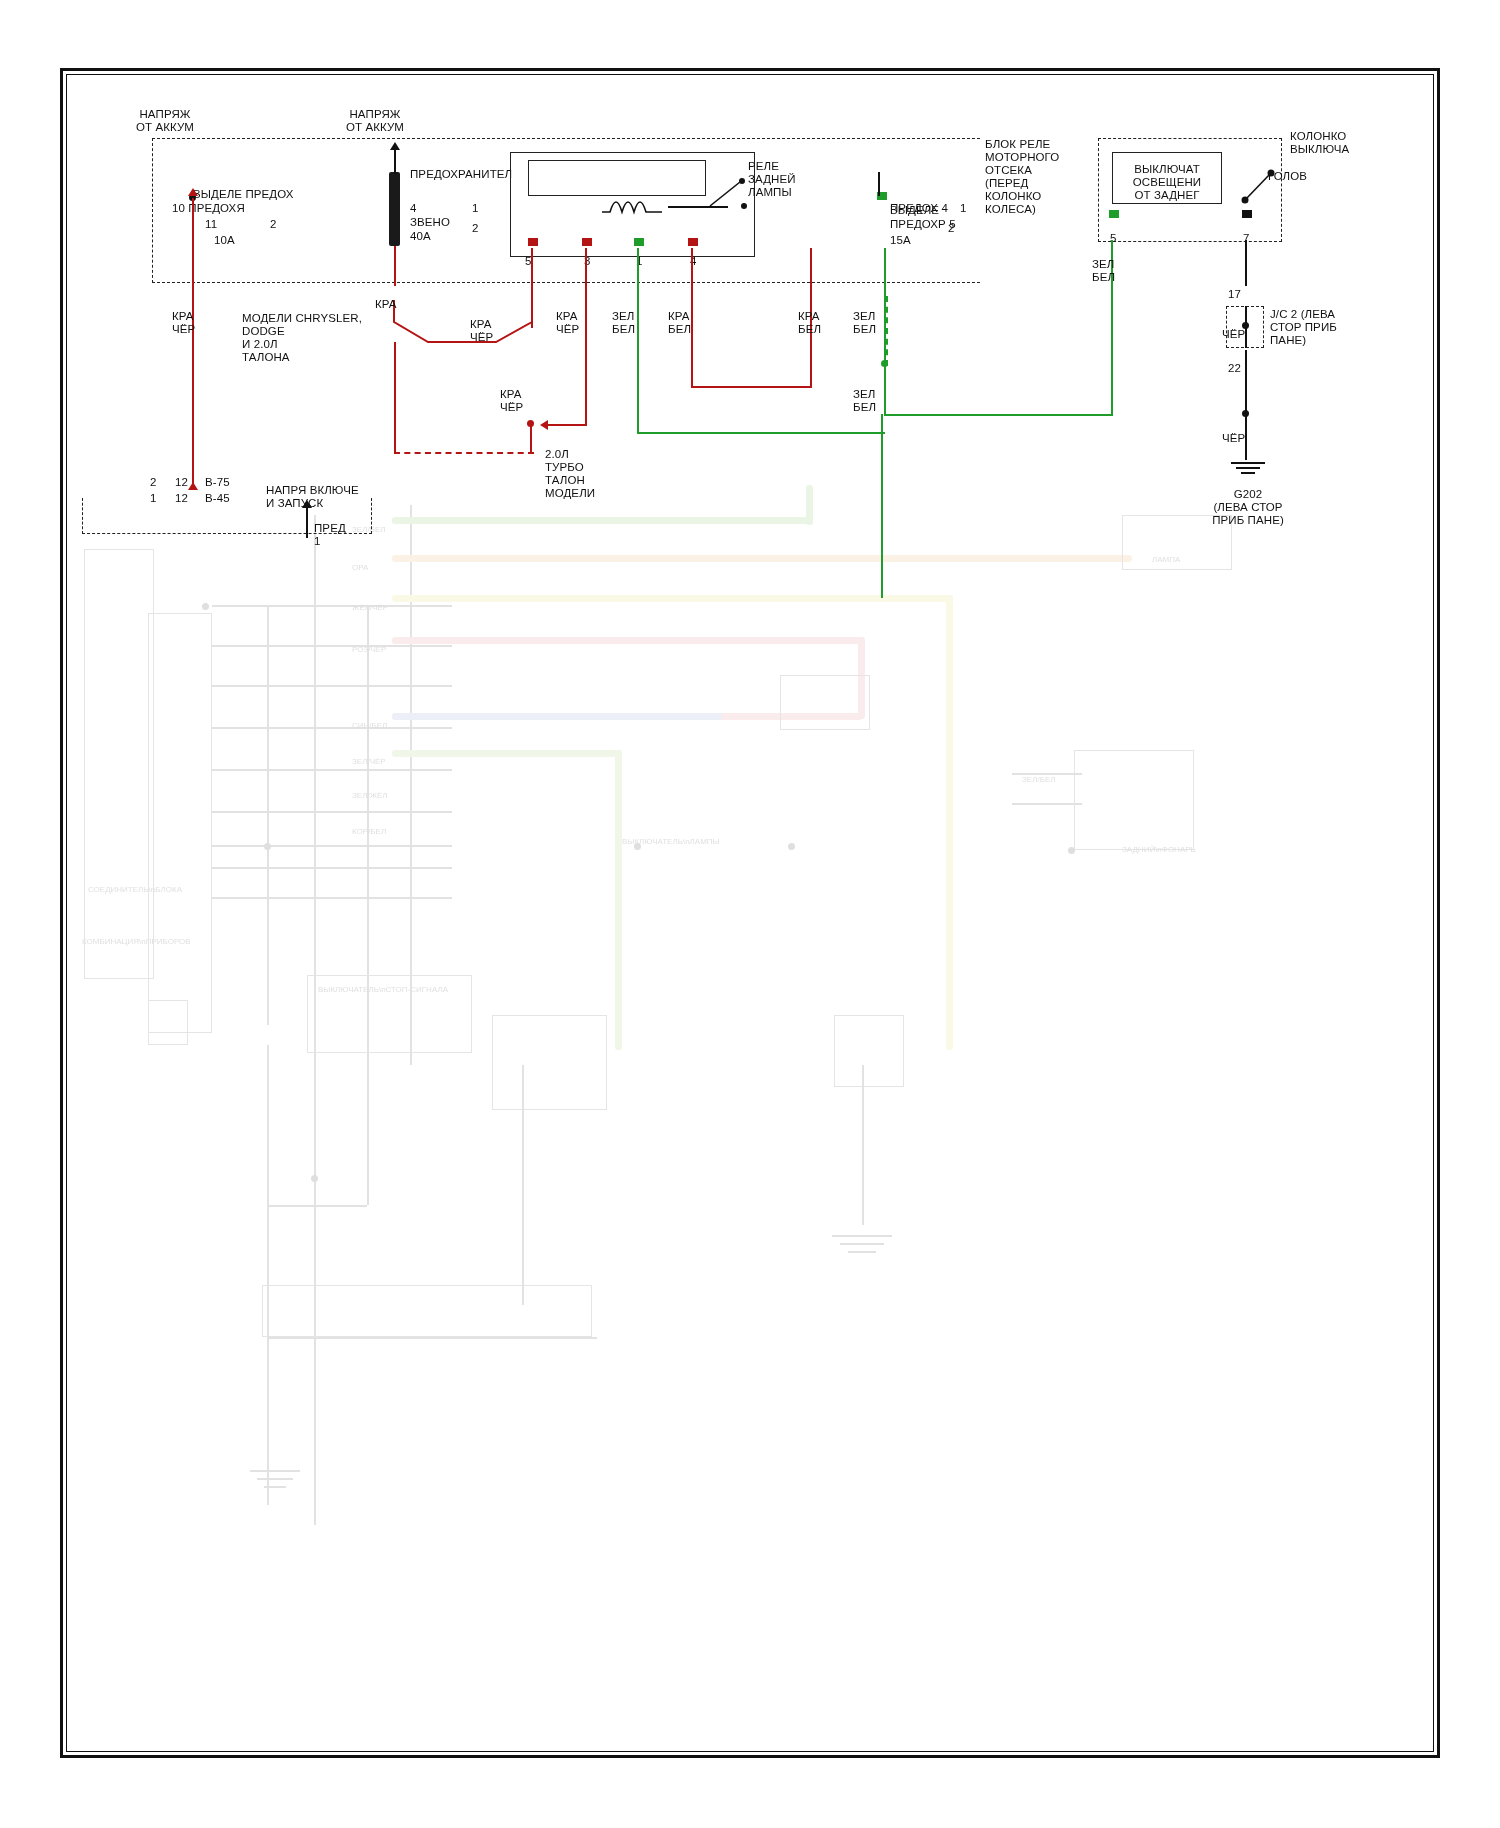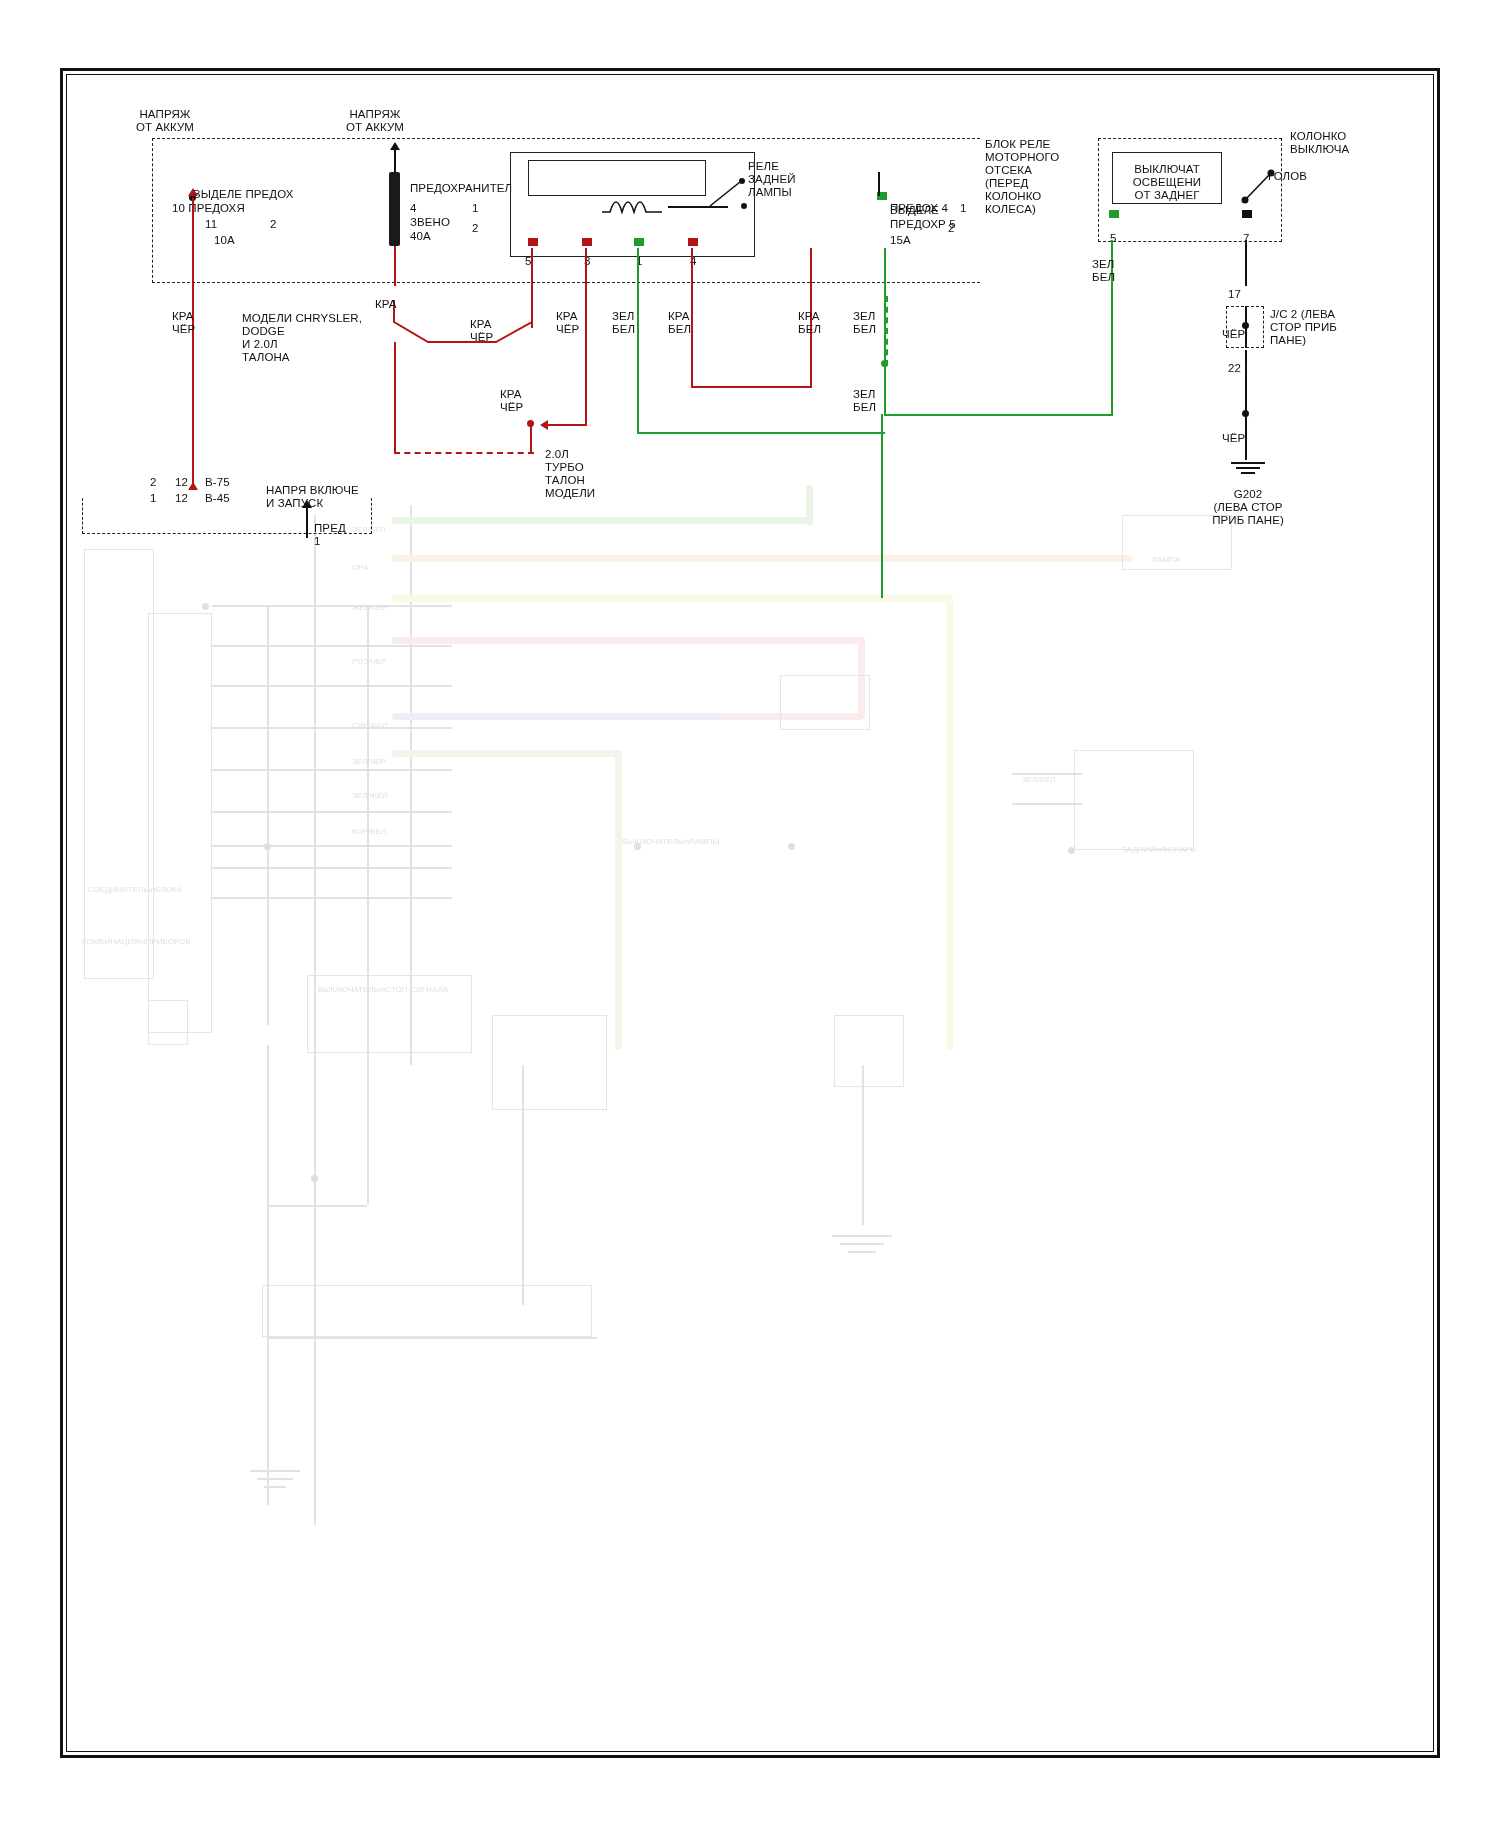--- a/index.html
+++ b/index.html
@@ -128,21 +128,21 @@
     <div class="fdot" style="left:140px;top:58px;"></div>
     <div class="fdot" style="left:202px;top:298px;"></div>
     <div class="fdot" style="left:249px;top:630px;"></div>
     <div class="fdot" style="left:572px;top:298px;"></div>
     <div class="fdot" style="left:726px;top:298px;"></div>
     <div class="fdot" style="left:1006px;top:302px;"></div>
 
     <div class="ftxt" style="left:290px;top:-20px;">ЗЕЛ/БЕЛ</div>
     <div class="ftxt" style="left:290px;top:18px;">ОРА</div>
     <div class="ftxt" style="left:290px;top:58px;">ЖЁЛ/ЧЁР</div>
-    <div class="ftxt" style="left:290px;top:112px;">РОЗ/ЧЁР</div>
+    <div class="ftxt" style="left:290px;top:100px;">РОЗ/ЧЁР</div>
     <div class="ftxt" style="left:290px;top:176px;">СИН/БЕЛ</div>
     <div class="ftxt" style="left:290px;top:212px;">ЗЕЛ/ЧЁР</div>
     <div class="ftxt" style="left:290px;top:246px;">ЗЕЛ/ЖЁЛ</div>
     <div class="ftxt" style="left:290px;top:282px;">КОР/БЕЛ</div>
     <div class="ftxt" style="left:26px;top:340px;">СОЕДИНИТЕЛЬ\nБЛОКА</div>
     <div class="ftxt" style="left:20px;top:392px;">КОМБИНАЦИЯ\nПРИБОРОВ</div>
     <div class="ftxt" style="left:256px;top:440px;">ВЫКЛЮЧАТЕЛЬ\nСТОП-СИГНАЛА</div>
     <div class="ftxt" style="left:560px;top:292px;">ВЫКЛЮЧАТЕЛЬ\nЛАМПЫ</div>
     <div class="ftxt" style="left:960px;top:230px;">ЗЕЛ/БЕЛ</div>
     <div class="ftxt" style="left:1060px;top:300px;">ЗАДНИЙ\nФОНАРЬ</div>
@@ -174,21 +174,21 @@
   <div class="lbl" style="left:193px;top:188px;">ВЫДЕЛЕ ПРЕДОХ</div>
   <div class="lbl" style="left:172px;top:202px;">10 ПРЕДОХЯ</div>
   <div class="lbl" style="left:205px;top:218px;">11</div>
   <div class="lbl" style="left:270px;top:218px;">2</div>
   <div class="lbl" style="left:214px;top:234px;">10А</div>
   <div class="dot" style="left:189px;top:194px;"></div>
   <div class="w wv red" style="left:192px;top:198px;height:290px;"></div>
   <div class="arrow-u" style="left:188px;top:188px;border-bottom-color:#b41414;"></div>
 
   <div class="fuse" style="left:389px;top:172px;"></div>
-  <div class="lbl" style="left:410px;top:182px;">ПРЕДОХРАНИТЕЛ</div>
+  <div class="lbl" style="left:410px;top:168px;">ПРЕДОХРАНИТЕЛ</div>
   <div class="lbl" style="left:410px;top:202px;">4</div>
   <div class="lbl" style="left:410px;top:216px;">ЗВЕНО</div>
   <div class="lbl" style="left:410px;top:230px;">40А</div>
   <div class="lbl" style="left:472px;top:202px;">1</div>
   <div class="lbl" style="left:472px;top:222px;">2</div>
   <div class="w wv blk" style="left:394px;top:150px;height:24px;"></div>
   <div class="arrow-u" style="left:390px;top:142px;"></div>
   <div class="w wv red" style="left:394px;top:246px;height:40px;"></div>
 
   <div class="box" style="left:510px;top:152px;width:245px;height:105px;"></div>

